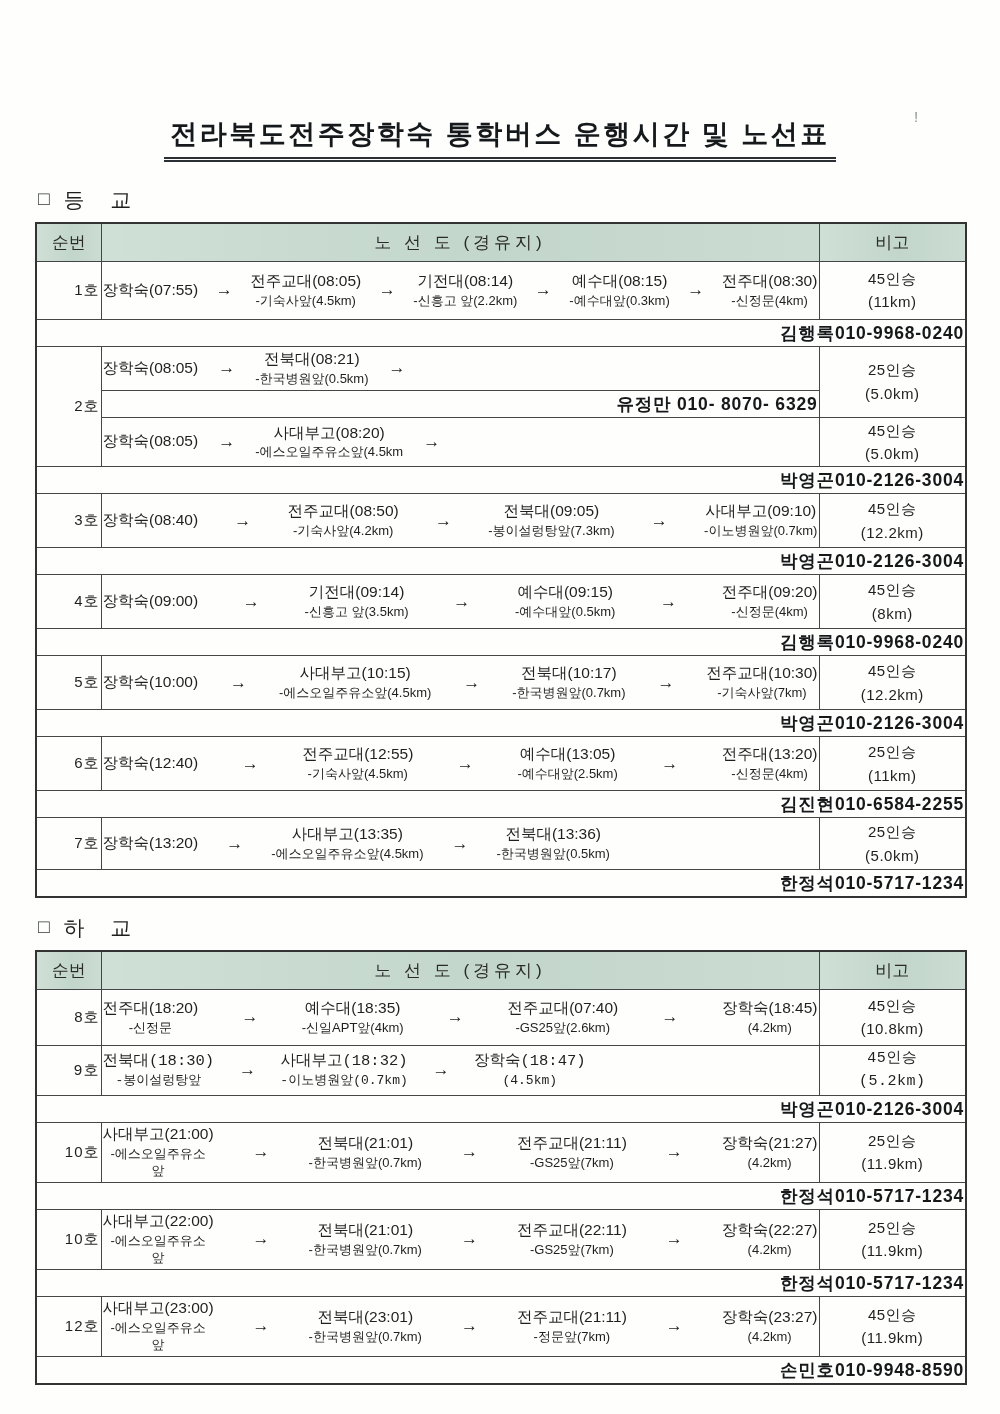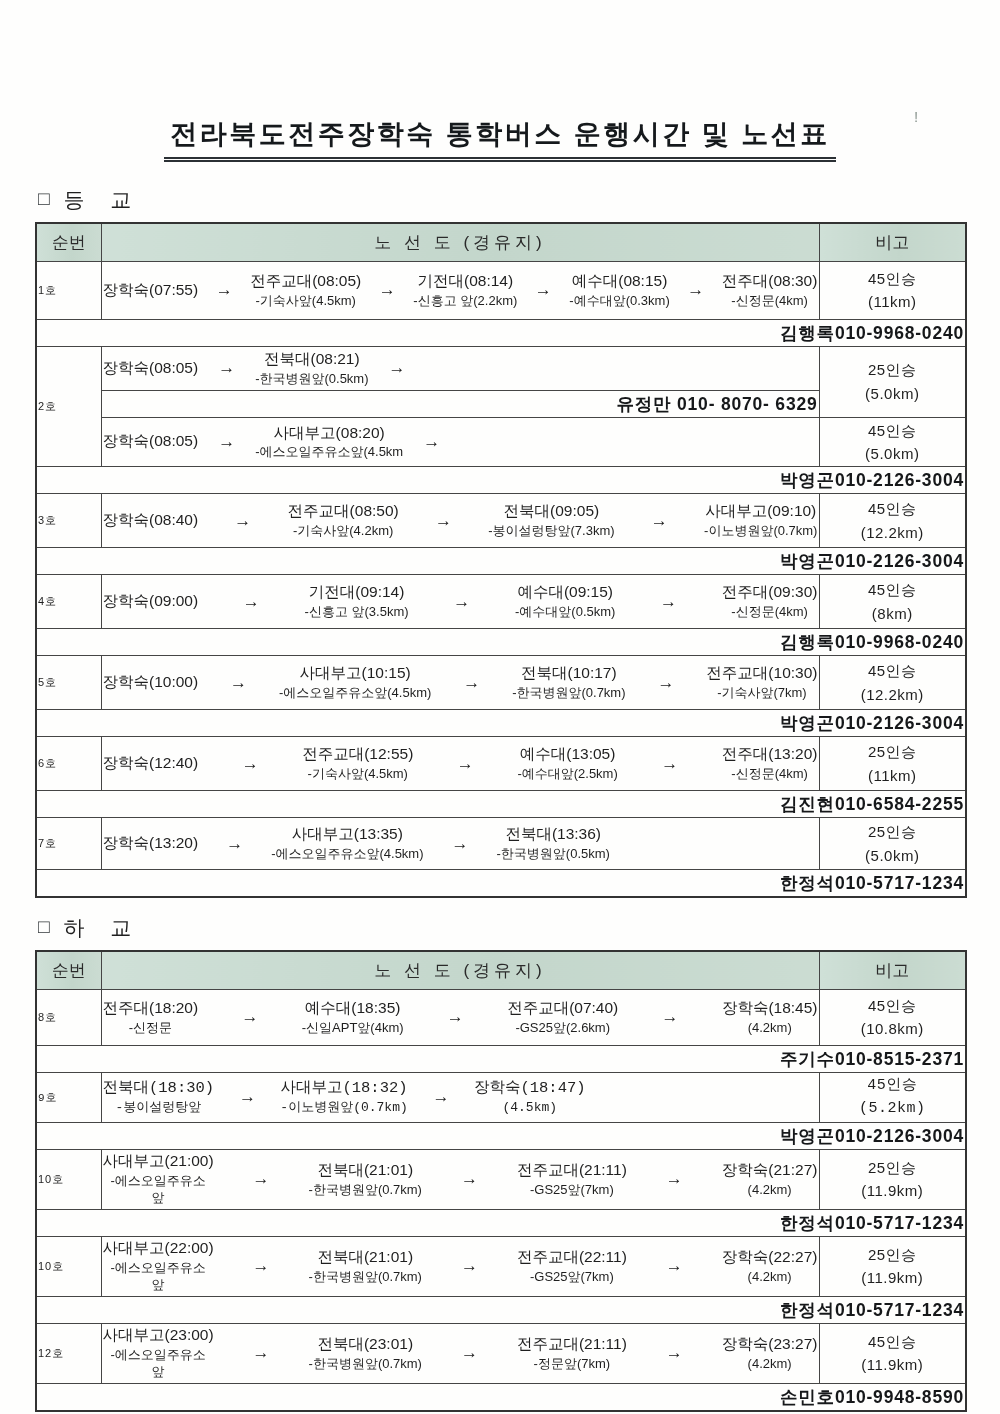--- a/index.html
+++ b/index.html
@@ -19,21 +19,21 @@
   .sec .box{font-size:19px;position:relative;top:-1px;color:#33383b;}
   .sec .lbl{letter-spacing:10px;}
   table.t{border-collapse:collapse;width:930px;margin-left:35px;table-layout:fixed;border:2px solid #333;}
   table.t td{border:1.5px solid #454545;vertical-align:middle;padding:1px;}
   .c-seq{width:65px;}.c-route{width:718px;}.c-note{width:147px;}
   tr.hd td{
     background:linear-gradient(90deg,#cfe0d7,#c3d6cb 55%,#cbdcd2);
     font-size:17px;text-align:center;color:#2a2a2a;
   }
   td.hroute{letter-spacing:4px;}
-  td.seq{text-align:left;font-size:11px;letter-spacing:1px;}
+  td.seq{text-align:right;font-size:15px;letter-spacing:1px;}
   td.note{text-align:center;font-size:15px;line-height:1.55;letter-spacing:.5px;}
   td.pf{text-align:right;font-weight:bold;font-size:17.5px;letter-spacing:.8px;color:#16181a;}
   td.route{padding:3px 10px;}
   .rf{display:flex;align-items:center;justify-content:space-between;}
   .rf.packed{justify-content:flex-start;}
   .rf.packed .arr{padding:0 28px;}
   .rf.packed2{justify-content:flex-start;}
   .rf.packed2 .arr{padding:0 20px;}
   .stop{text-align:center;line-height:1.35;}
   .stop .m{font-size:15.5px;}
@@ -195,21 +195,21 @@
               <div class="m">기전대(09:14)</div>
               <div class="s">-신흥고 앞(3.5km)</div>
             </div>
             <div class="arr">→</div>
             <div class="stop">
               <div class="m">예수대(09:15)</div>
               <div class="s">-예수대앞(0.5km)</div>
             </div>
             <div class="arr">→</div>
             <div class="stop">
-              <div class="m">전주대(09:30)</div>
+              <div class="m">전주대(09:20)</div>
               <div class="s">-신정문(4km)</div>
             </div>
           </div>
         </td>
     <td class="note">
       <div>45인승</div>
       <div>(8km)</div>
     </td>
   </tr>
   <tr style="height:23px;">
@@ -353,23 +353,20 @@
               <div class="m">장학숙(18:45)</div>
               <div class="s">(4.2km)</div>
             </div>
           </div>
         </td>
     <td class="note">
       <div>45인승</div>
       <div>(10.8km)</div>
     </td>
   </tr>
-  <tr style="height:23px;">
-    <td class="pf" colspan="3">주기수010-8515-2371</td>
-  </tr>
 
   <tr style="height:50px;font-family:Liberation Mono, monospace;">
     <td class="seq">9호</td>
     <td class="route">
           <div class="rf packed">
             <div class="stop">
               <div class="m">전북대(18:30)</div>
               <div class="s">-봉이설렁탕앞</div>
             </div>
             <div class="arr">→</div>

